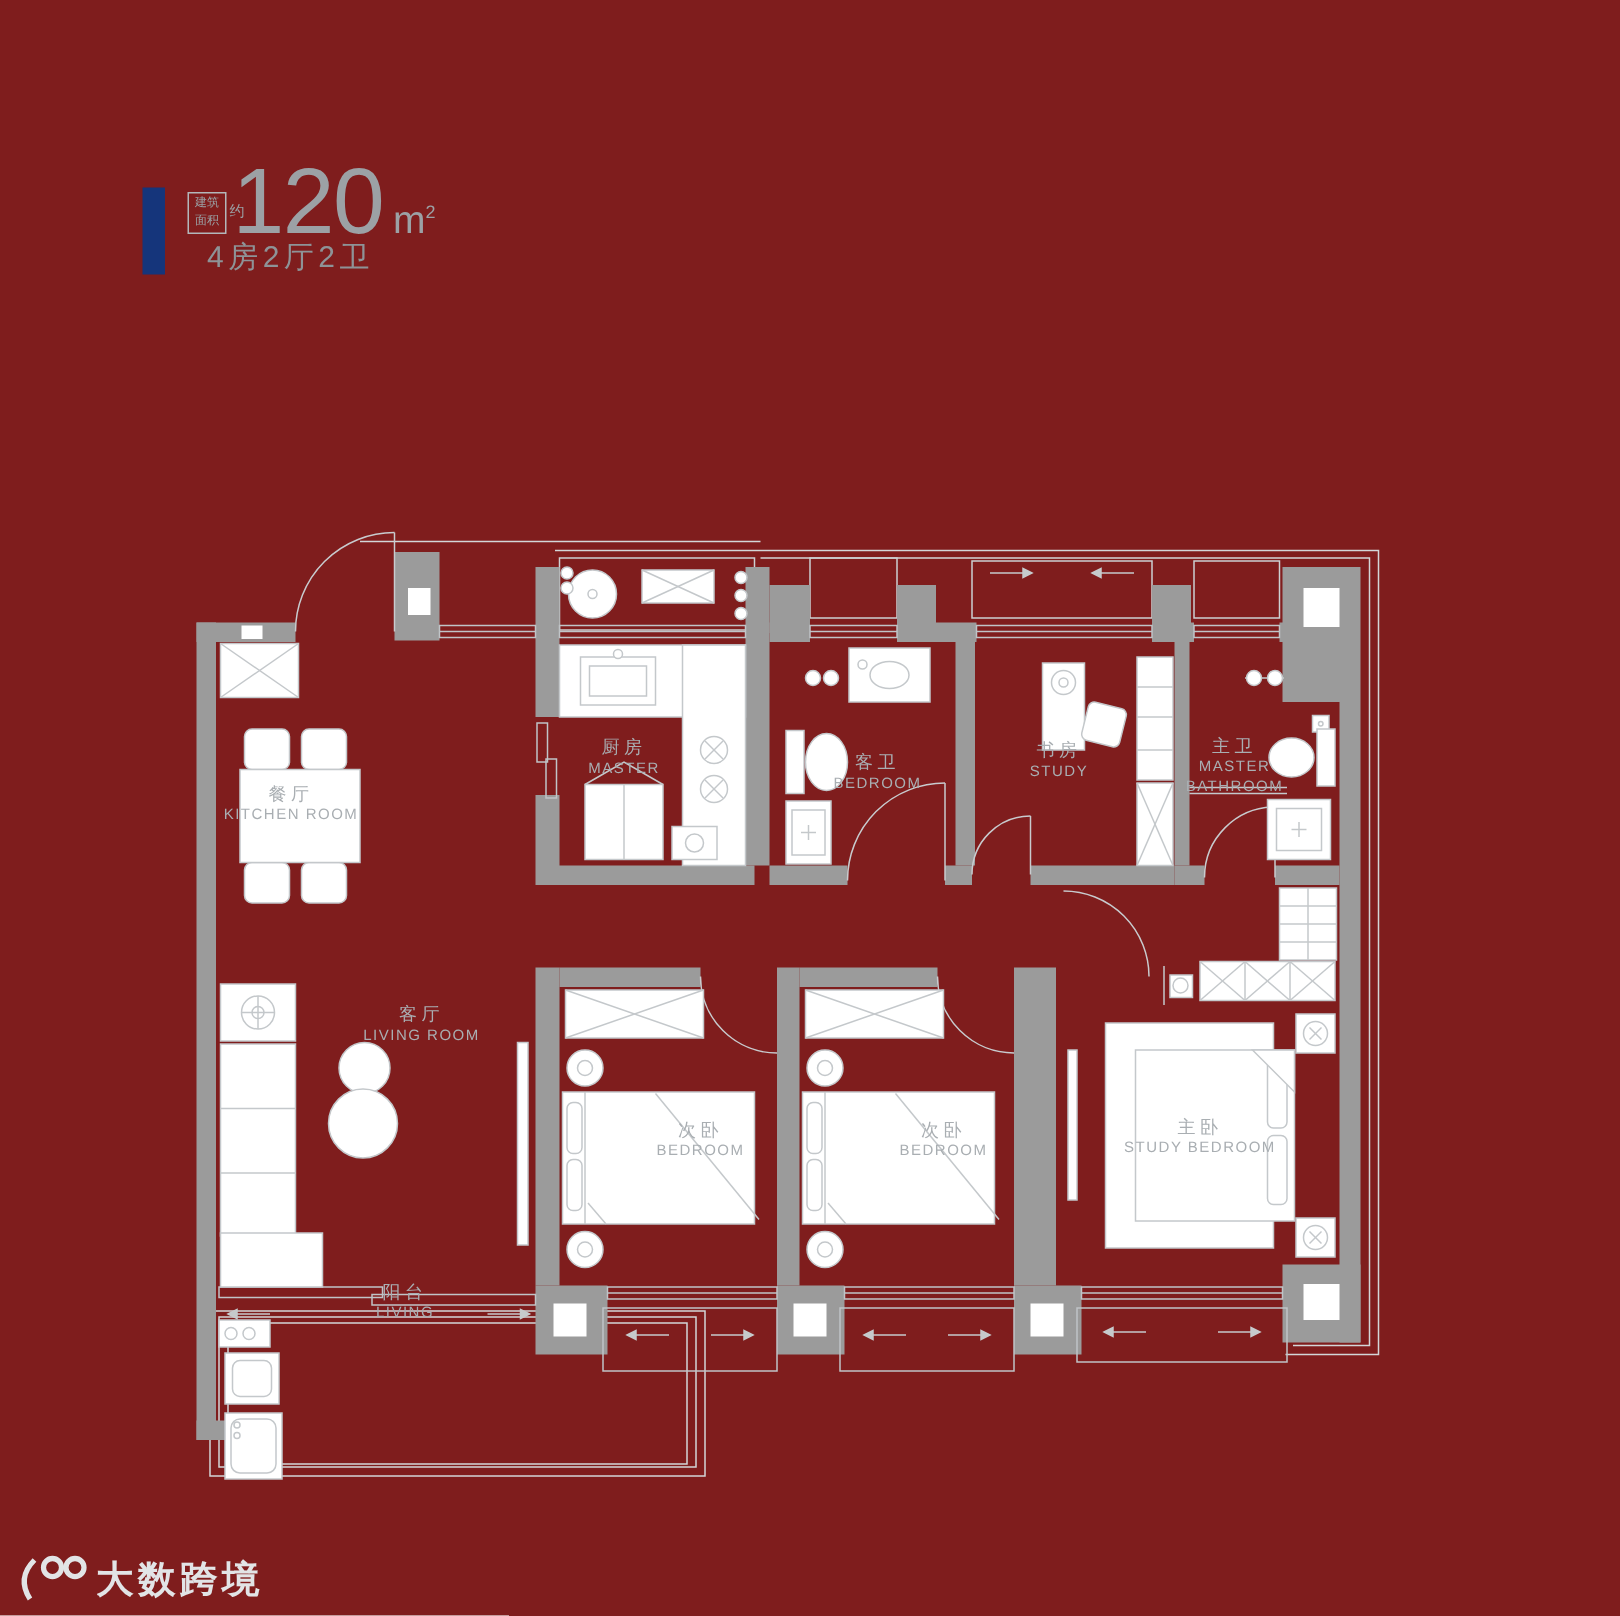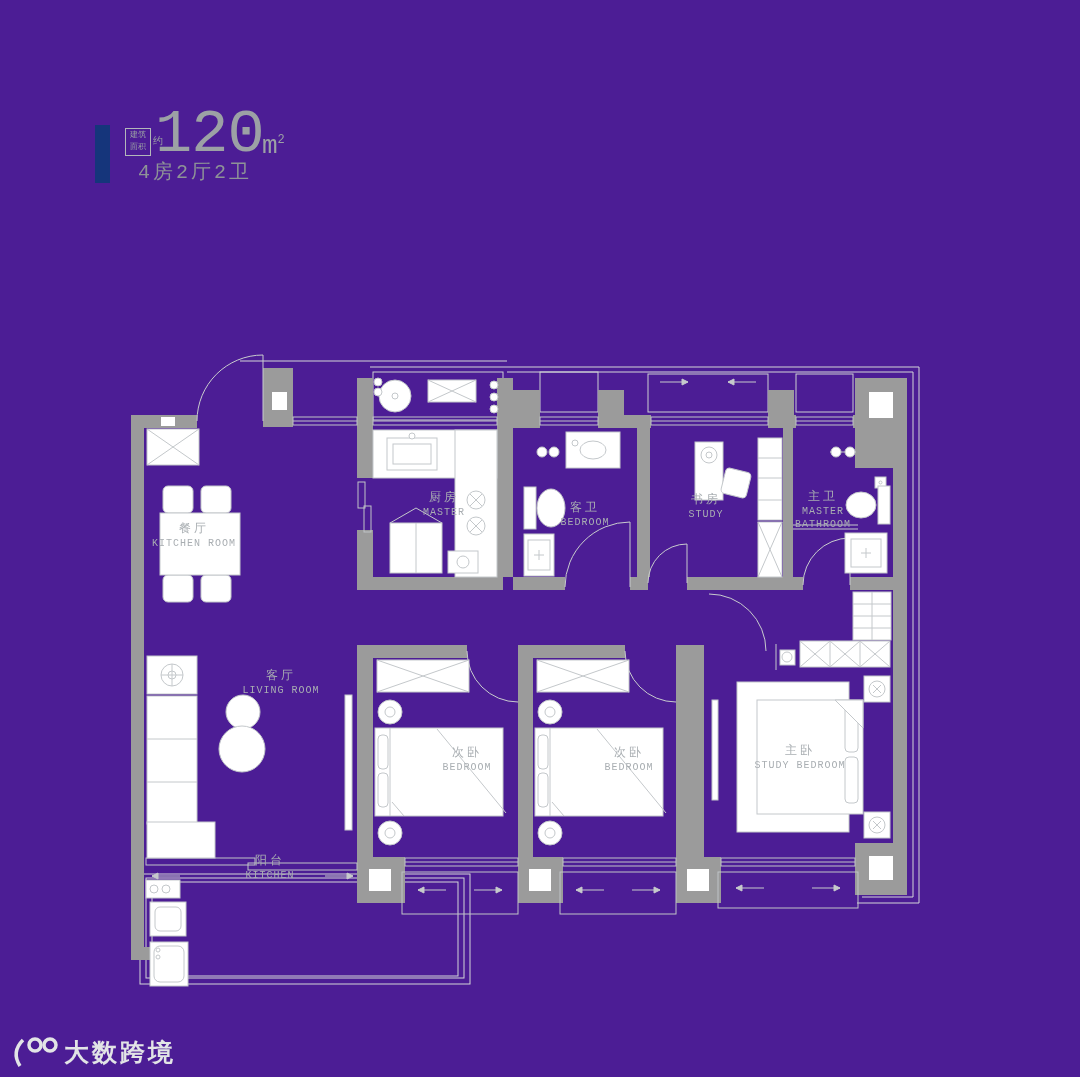--- a/index.html
+++ b/index.html
@@ -1,17 +1,17 @@
 <!DOCTYPE html>
 <html><head>
 <meta charset="utf-8">
 <style>
   html,body{margin:0;padding:0;background:#fff;}
-  .canvas{position:relative;width:1080px;height:1077px;background:#4c1d95;overflow:hidden;
-          font-family:Liberation Mono, monospace;}
+  .canvas{position:relative;width:1080px;height:1077px;background:#7f1d1d;overflow:hidden;
+          font-family:Liberation Sans, sans-serif;}
   .abs{position:absolute;}
   
   .accent-bar{left:95px;top:125px;width:15px;height:58px;background:#15357b;}
   .area-box{left:125px;top:128px;width:24px;height:26px;border:1px solid #b3b7ba;
             color:#9aa0a4;font-size:8px;line-height:12px;text-align:center;}
   .approx{left:153px;top:134px;font-size:10px;color:#9aa0a4;}
   .area-num{left:155px;top:104px;font-size:62px;line-height:1;color:#9ca1a5;font-weight:300;letter-spacing:-1px;}
   .area-unit{left:262px;top:131px;font-size:26px;color:#9ca1a5;font-weight:300;}
   .area-sup{font-size:12px;vertical-align:10px;}
   .layout-spec{left:125px;top:158px;font-size:20px;color:#8e9397;letter-spacing:3px;margin-left:13px;}
@@ -353,21 +353,21 @@
         <polygon points="688,382 682,379 682,385"></polygon>
       <line x1="728" y1="382" x2="756" y2="382"></line>
         <polygon points="728,382 734,379 734,385"></polygon>
     </g>
   </svg>
 
   <div class="abs room-label" style="left:194px;top:522px;width:120px">
     <span class="zh">餐厅</span>
     <span class="en">KITCHEN ROOM</span>
   </div>
-  <div class="abs room-label" style="left:444px;top:491px;width:100px">
+  <div class="abs room-label" style="left:416px;top:491px;width:100px">
     <span class="zh">厨房</span>
     <span class="en">MASTER</span>
   </div>
   <div class="abs room-label" style="left:585px;top:501px;width:90px">
     <span class="zh">客卫</span>
     <span class="en">BEDROOM</span>
   </div>
   <div class="abs room-label" style="left:706px;top:493px;width:90px">
     <span class="zh">书房</span>
     <span class="en">STUDY</span>
@@ -387,21 +387,21 @@
   <div class="abs room-label" style="left:629px;top:746px;width:90px">
     <span class="zh">次卧</span>
     <span class="en">BEDROOM</span>
   </div>
   <div class="abs room-label" style="left:800px;top:744px;width:130px">
     <span class="zh">主卧</span>
     <span class="en">STUDY BEDROOM</span>
   </div>
   <div class="abs room-label" style="left:270px;top:854px;width:90px">
     <span class="zh">阳台</span>
-    <span class="en">KITCHEN</span>
+    <span class="en">LIVING</span>
   </div>
 
   <div class="abs watermark">
     <svg width="52" height="40" viewBox="0 0 52 40">
       <g stroke="#e2e4e6" stroke-width="3.5" fill="none">
         <path d="M 14 34 Q 5 20 17 8"></path>
         <circle cx="29" cy="13" r="6"></circle>
         <circle cx="44" cy="13" r="6"></circle>
       </g>
     </svg>

